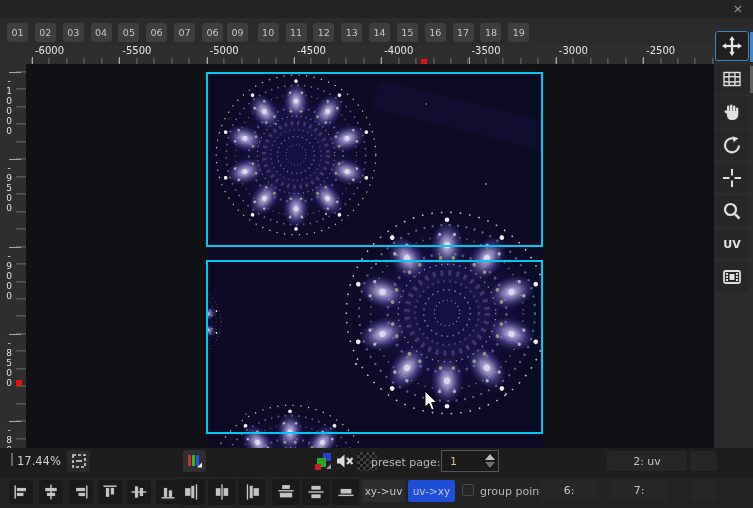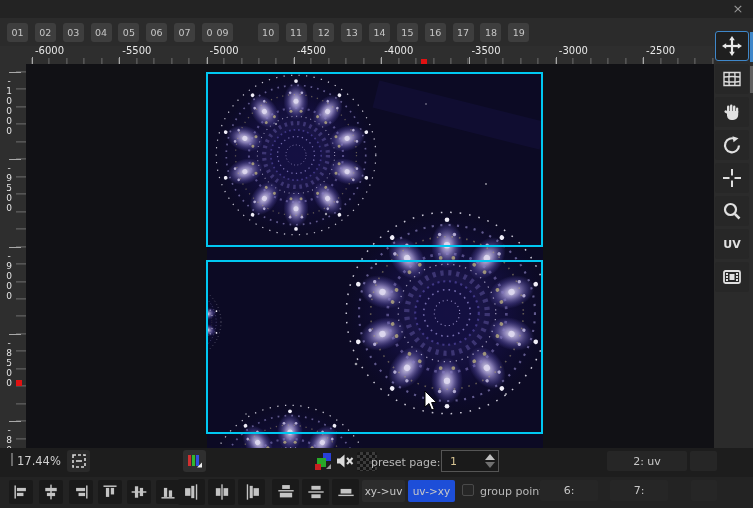--- a/index.html
+++ b/index.html
@@ -77,21 +77,21 @@
       <div class="tab" style="left: 90.55px;"><span>04</span></div>
 
       <div class="tab" style="left: 118.4px;"><span>05</span></div>
 
       <div class="tab" style="left: 146px;"><span>06</span></div>
 
       <div class="tab" style="left: 174.1px;"><span>07</span></div>
 
       <div class="tab" style="left: 201.95px;"><span>06</span></div>
 
-      <div class="tab" style="left: 212px;"><span>09</span></div>
+      <div class="tab" style="left: 227px;"><span>09</span></div>
 
       <div class="tab" style="left: 257.65px;"><span>10</span></div>
 
       <div class="tab" style="left: 285.5px;"><span>11</span></div>
 
       <div class="tab" style="left: 313.35px;"><span>12</span></div>
 
       <div class="tab" style="left: 341.2px;"><span>13</span></div>
 
       <div class="tab" style="left: 369.05px;"><span>14</span></div>

